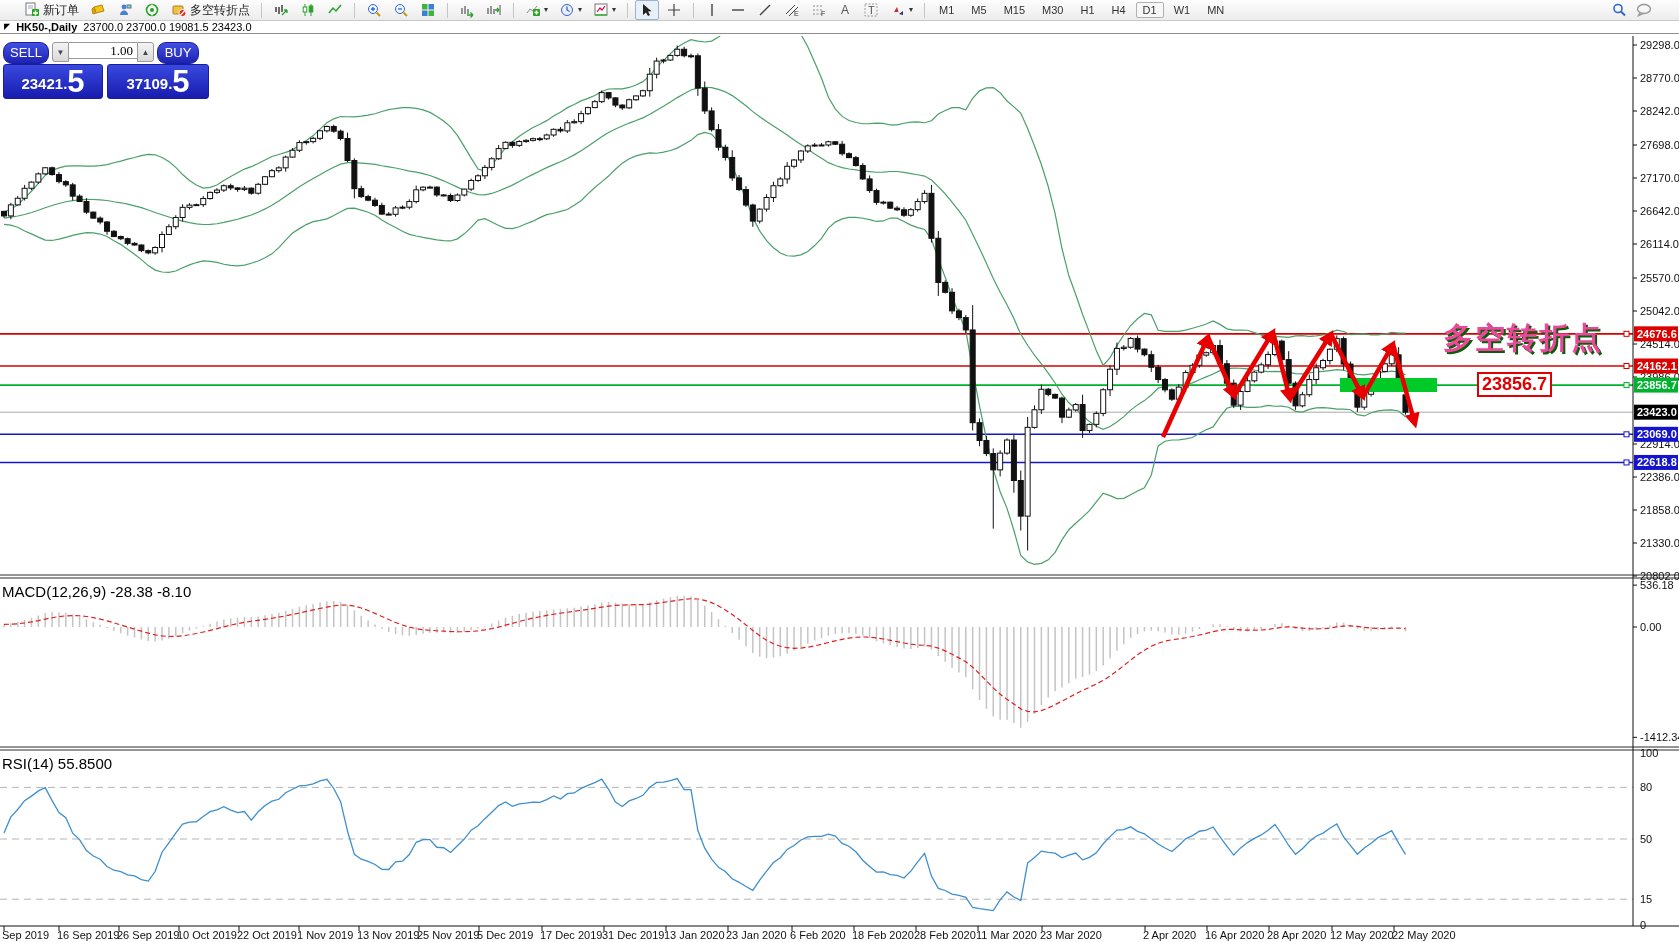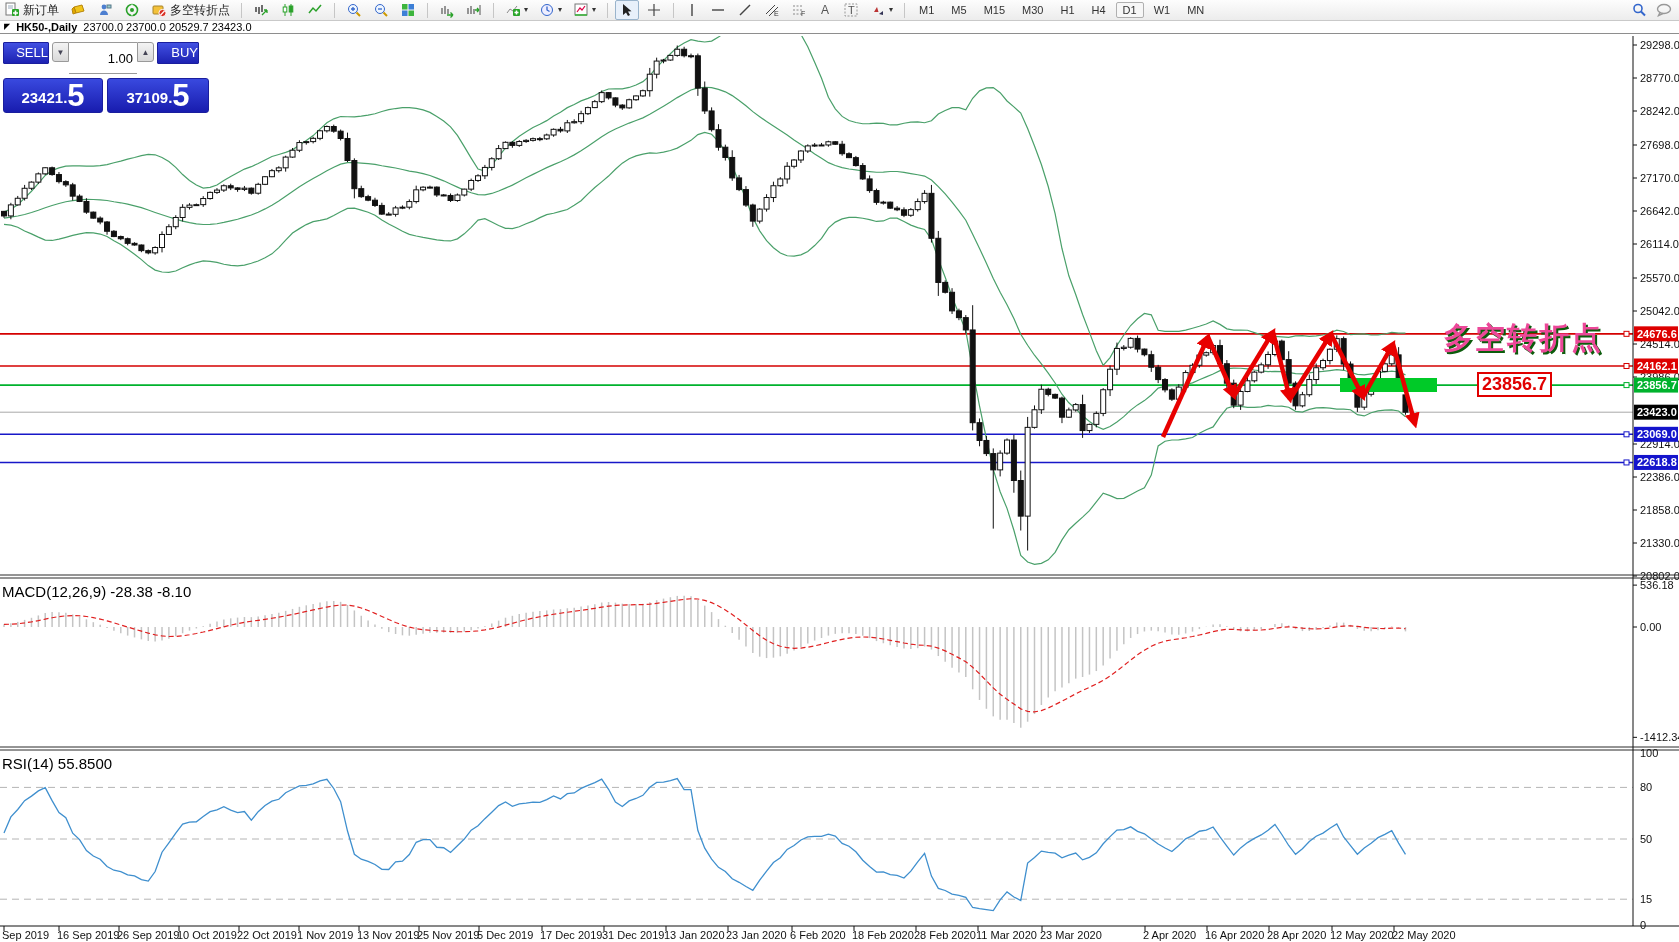--- a/index.html
+++ b/index.html
@@ -1,53 +1,53 @@
 <!DOCTYPE html>
 <html><head>
 <meta charset="utf-8">
 <style>
   html,body{margin:0;padding:0}
   body{width:1679px;height:942px;overflow:hidden;position:relative;background:#fff;
        font-family:"Liberation Sans",sans-serif;-webkit-font-smoothing:antialiased}
   
   .toolbar{position:absolute;left:0;top:0;width:1679px;height:21px;z-index:20;
     background:linear-gradient(#fdfdfd,#ececec);border-bottom:1px solid #c9c9c9;
-    display:flex;align-items:center;padding:0 0;box-sizing:border-box;gap:3px}
+    display:flex;align-items:center;padding:0 20px;box-sizing:border-box;gap:3px}
   .tbtn{height:18px;padding:0 3px;display:inline-flex;align-items:center;gap:3px;
     border:1px solid transparent;border-radius:2px;cursor:default}
   .tbtn.active{border-color:#9ab4cc;background:#e8f0fa}
   .tbtn .lbl{font-size:12px;color:#222;white-space:nowrap}
   .caret{font-size:8px;color:#333;line-height:8px}
   .sep{width:1px;height:15px;background:#c6c6c6;margin:0 4px;flex:0 0 auto}
   .tf{font-size:11px;color:#333;padding:1px 6px;border:1px solid transparent;border-radius:2px}
   .tf.active{border-color:#b0b0b0;background:#f7f7f7}
   .tb-right{margin-left:auto;display:flex;gap:8px;align-items:center;padding-right:6px}
   
   .title-row{position:absolute;left:0;top:21px;width:1679px;height:13px;z-index:15;
     background:#fff;border-bottom:1px solid #8e8e8e;font-size:11px;color:#000;
     display:flex;align-items:center;gap:6px;padding-left:4px;box-sizing:border-box}
   .title-tri{font-size:8px;line-height:8px;color:#000}
   .title-sym{font-weight:bold}
   
   .ocp{position:absolute;left:3px;top:42px;z-index:10;width:206px}
   .ocp-row1{display:flex;gap:3px}
   .ocp-btn{background:linear-gradient(#4150e2,#1d22b2);color:#fff;font-size:13px;
-    text-align:right;border-radius:1px;border:1px solid #1a1e9e}
+    text-align:center;border-radius:9px;border:1px solid #1a1e9e}
   .ocp-sell,.ocp-buy{width:44px;height:20px;line-height:20px}
   .ocp-buy{width:40px}
   .stepper{display:flex;height:20px}
   .spin{width:17px;height:20px;background:linear-gradient(#f4f4f4,#d9d9d9);
     border:1px solid #9a9a9a;font-size:8px;color:#445;display:flex;align-items:center;
     justify-content:center;box-sizing:border-box}
   .spin.left{border-radius:3px 0 0 3px}
   .spin.right{border-radius:0 3px 3px 0}
-  .vol{width:68px;height:32px;border:1px solid #9a9a9a;border-left:none;border-right:none;
+  .vol{width:68px;height:17px;border:1px solid #9a9a9a;border-left:none;border-right:none;
     text-align:right;font-size:13px;padding:0 4px;box-sizing:border-box;outline:none;
-    font-family:Liberation Sans, sans-serif}
-  .ocp-row2{display:flex;gap:4px;margin-top:14px}
+    font-family:Liberation Serif, serif}
+  .ocp-row2{display:flex;gap:4px;margin-top:0}
   .price-box{background:linear-gradient(#3949df,#181cae);color:#fff;border-radius:3px;
     border:1px solid #1a1e9e;height:32px;display:flex;align-items:flex-end;
     justify-content:center;padding-bottom:1px}
   .pb-sell{width:98px}.pb-buy{width:100px}
   .p-small{font-size:15px;font-weight:bold;line-height:26px}
   .p-big{font-size:31px;font-weight:bold;line-height:30px}
   
   .ind-label{position:absolute;z-index:6;font-size:15px;color:#000;white-space:nowrap}
   
   .cn-note{position:absolute;left:1443px;top:318px;z-index:7;font-size:30px;font-weight:bold;
@@ -256,21 +256,21 @@
     <svg class="ico" width="18" height="16" viewBox="0 0 18 16">
         <ellipse cx="9" cy="7" rx="6.5" ry="4.5" fill="none" stroke="#999" stroke-width="1.4"></ellipse>
         <path d="M5 10.5L3.5 13.5 8 11.5" fill="none" stroke="#999" stroke-width="1.4"></path>
       </svg>
   </span>
 </div>
 
 <div class="title-row">
   <span class="title-tri">◤</span>
   <span class="title-sym">HK50-,Daily</span>
-  <span>23700.0 23700.0 20529.7 23423.0</span>
+  <span>23700.0 23700.0 19081.5 23423.0</span>
 </div>
 
 <svg id="chart-svg" width="1679" height="942">
     <defs>
       <clipPath id="clipMain">
         <rect x="0" y="36" width="1633" height="539"></rect>
       </clipPath>
       <clipPath id="clipMacd">
         <rect x="0" y="579" width="1633" height="168"></rect>
       </clipPath>

